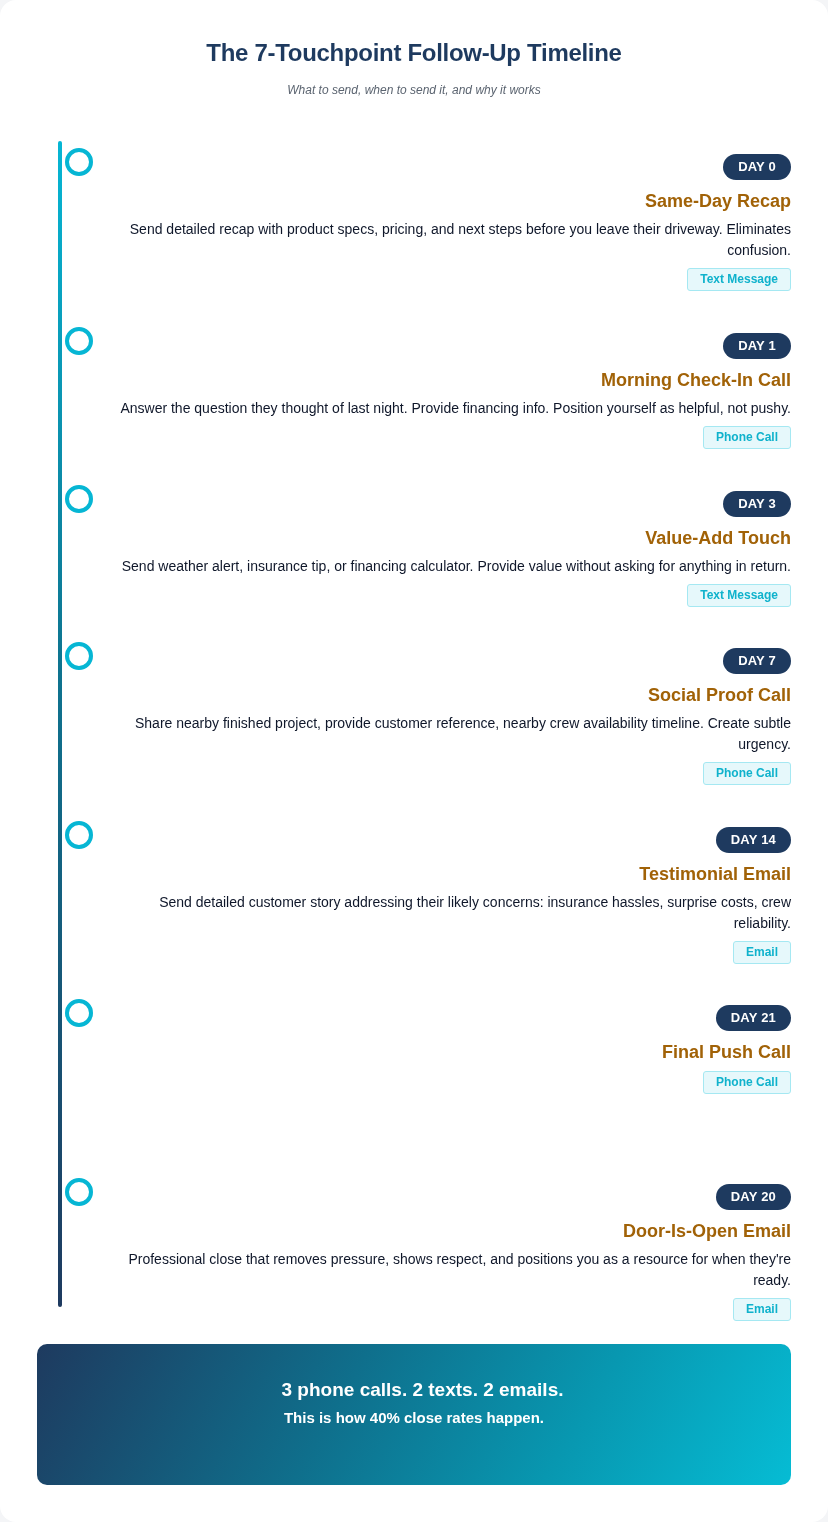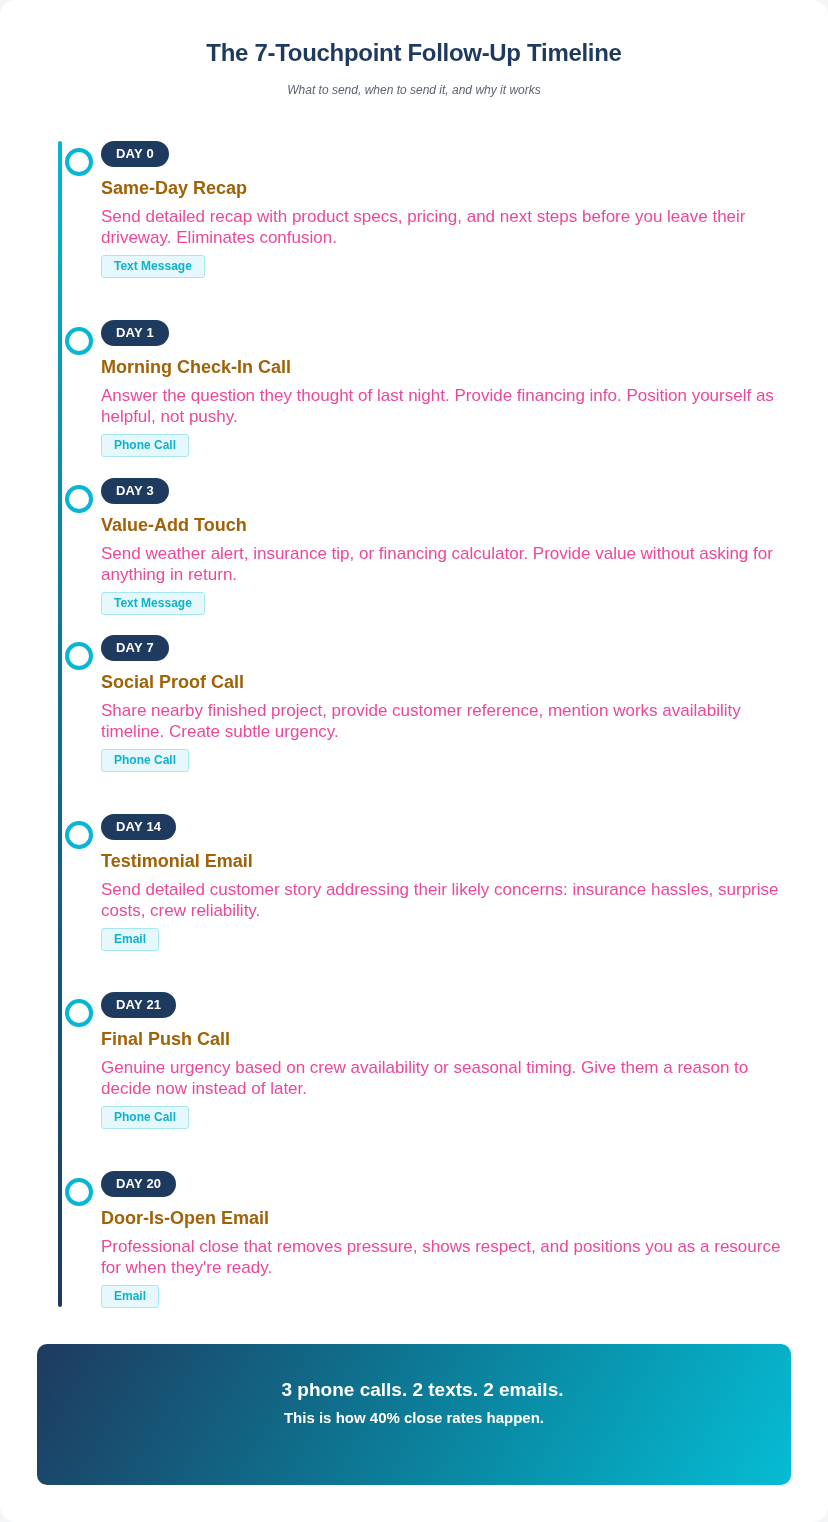--- a/index.html
+++ b/index.html
@@ -72,22 +72,23 @@
       top: 7px;
       width: 20px;
       height: 20px;
       border: 4px solid #06b6d4;
       border-radius: 50%;
       background: #ffffff;
     }
     .content {
       position: absolute;
       left: 43px;
-      top: 0;
+      top: 13px;
       width: 690px;
+      text-align: right;
     }
     .day-badge {
       display: inline-block;
       height: 26px;
       line-height: 26px;
       padding: 0 15px;
       border-radius: 13px;
       background: #1e3a5f;
       color: #ffffff;
       font-size: 13px;
@@ -96,23 +97,23 @@
     }
     .item-title {
       margin: 9px 0 0 0;
       font-size: 18px;
       line-height: 24px;
       font-weight: 700;
       color: #a16207;
     }
     .item-desc {
       margin: 6px 0 0 0;
-      font-size: 17px;
+      font-size: 14px;
       line-height: 21px;
-      color: #ec4899;
+      color: #0f172a;
     }
     .channel-tag {
       display: inline-block;
       margin-top: 7px;
       height: 21px;
       line-height: 21px;
       padding: 0 12px;
       border: 1px solid #a5e8f2;
       border-radius: 3px;
       background: #e6f8fb;
@@ -188,41 +189,40 @@
         <p class="item-desc">Send weather alert, insurance tip, or financing calculator. Provide value without asking for anything in return.</p>
         <span class="channel-tag">Text Message</span>
       </div>
     </div>
 
     <div class="item" style="top:494px;">
       <div class="dot"></div>
       <div class="content">
         <span class="day-badge">DAY 7</span>
         <h3 class="item-title">Social Proof Call</h3>
-        <p class="item-desc">Share nearby finished project, provide customer reference, mention works availability timeline. Create subtle urgency.</p>
+        <p class="item-desc">Share nearby finished project, provide customer reference, nearby crew availability timeline. Create subtle urgency.</p>
         <span class="channel-tag">Phone Call</span>
       </div>
     </div>
 
     <div class="item" style="top:673px;">
       <div class="dot"></div>
       <div class="content">
         <span class="day-badge">DAY 14</span>
         <h3 class="item-title">Testimonial Email</h3>
         <p class="item-desc">Send detailed customer story addressing their likely concerns: insurance hassles, surprise costs, crew reliability.</p>
         <span class="channel-tag">Email</span>
       </div>
     </div>
 
     <div class="item" style="top:851px;">
       <div class="dot"></div>
       <div class="content">
         <span class="day-badge">DAY 21</span>
         <h3 class="item-title">Final Push Call</h3>
-        <p class="item-desc">Genuine urgency based on crew availability or seasonal timing. Give them a reason to decide now instead of later.</p>
         <span class="channel-tag">Phone Call</span>
       </div>
     </div>
 
     <div class="item" style="top:1030px;">
       <div class="dot"></div>
       <div class="content">
         <span class="day-badge">DAY 20</span>
         <h3 class="item-title">Door-Is-Open Email</h3>
         <p class="item-desc">Professional close that removes pressure, shows respect, and positions you as a resource for when they're ready.</p>

